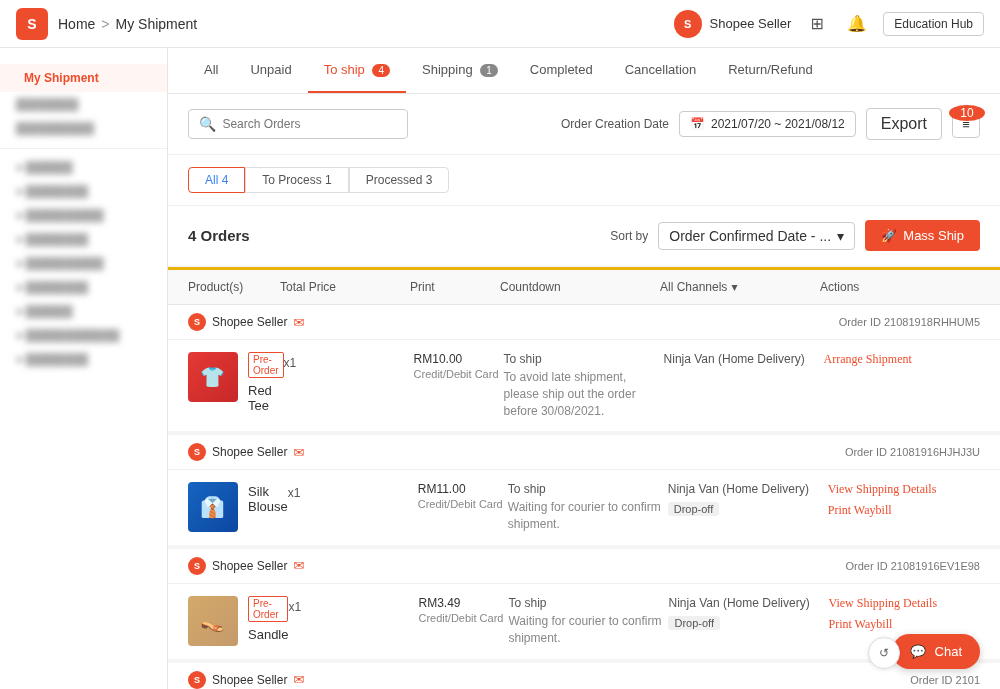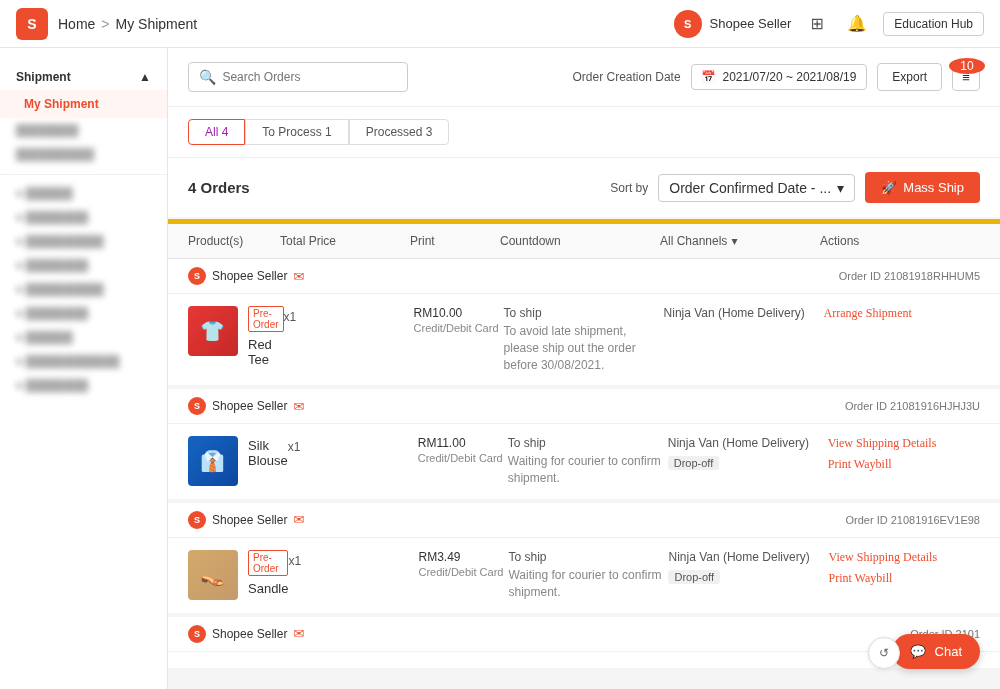--- a/index.html
+++ b/index.html
@@ -45,42 +45,42 @@
     .tab .badge { background: #ee4d2d; color: #fff; border-radius: 10px; padding: 1px 6px; font-size: 10px; margin-left: 4px; }
 
     
     .toolbar { display: flex; align-items: center; justify-content: space-between; padding: 14px 20px; background: #fff; border-bottom: 1px solid #f0f0f0; }
     .search-box { display: flex; align-items: center; border: 1px solid #ccc; border-radius: 4px; padding: 6px 10px; gap: 6px; width: 220px; }
     .search-box input { border: none; outline: none; font-size: 12px; color: #333; background: transparent; width: 100%; }
     .search-icon { color: #aaa; font-size: 14px; }
     .toolbar-right { display: flex; align-items: center; gap: 10px; }
     .date-label { font-size: 12px; color: #555; }
     .date-range { display: flex; align-items: center; border: 1px solid #ccc; border-radius: 4px; padding: 5px 10px; font-size: 12px; color: #333; gap: 6px; }
-    .export-btn { border: 1px solid #ccc; border-radius: 4px; padding: 6px 14px; font-size: 12px; background: #fff; cursor: pointer; color: #333; }
+    .export-btn { border: 1px solid #ccc; border-radius: 4px; padding: 6px 14px; font-size: 16px; background: #fff; cursor: pointer; color: #333; }
     .filter-icon-btn { width: 28px; height: 28px; border: 1px solid #ccc; border-radius: 4px; display: flex; align-items: center; justify-content: center; cursor: pointer; position: relative; }
     .filter-badge { position: absolute; top: -6px; right: -6px; background: #ee4d2d; color: #fff; border-radius: 50%; width: 36px; height: 16px; font-size: 12px; display: flex; align-items: center; justify-content: center; }
 
     
     .sub-tabs { display: flex; align-items: center; gap: 0; padding: 12px 20px; background: #fff; border-bottom: 1px solid #f0f0f0; }
     .sub-tab { padding: 5px 16px; font-size: 12px; border: 1px solid #ddd; cursor: pointer; color: #555; background: #fff; }
     .sub-tab:first-child { border-radius: 4px 0 0 4px; }
     .sub-tab:last-child { border-radius: 0 4px 4px 0; }
-    .sub-tab.active { background: #fff; border-color: #ee4d2d; color: #a21caf; z-index: 1; }
+    .sub-tab.active { background: #fff; border-color: #ee4d2d; color: #3b82f6; z-index: 1; }
 
     
     .orders-header { display: flex; align-items: center; justify-content: space-between; padding: 14px 20px; background: #fff; }
     .orders-count { font-size: 15px; font-weight: 600; color: #333; }
     .orders-right { display: flex; align-items: center; gap: 10px; }
     .sort-label { font-size: 12px; color: #555; }
     .sort-dropdown { display: flex; align-items: center; border: 1px solid #ccc; border-radius: 4px; padding: 5px 10px; font-size: 14px; color: #333; gap: 6px; cursor: pointer; }
     .mass-ship-btn { background: #ee4d2d; color: #fff; border: none; border-radius: 4px; padding: 8px 16px; font-size: 13px; cursor: pointer; display: flex; align-items: center; gap: 6px; font-weight: 500; }
 
     
     .table-wrapper { background: #fff; margin-top: 2px; }
-    .table-header { display: grid; grid-template-columns: 1fr 130px 90px 160px 160px 160px; padding: 10px 20px; border-bottom: 1px solid #e5e5e5; border-top: 5px solid #eab308; background: #f9f9f9; }
+    .table-header { display: grid; grid-template-columns: 1fr 130px 90px 160px 160px 160px; padding: 10px 20px; border-bottom: 1px solid #e5e5e5; border-top: 3px solid #eab308; background: #f9f9f9; }
     .table-header-cell { font-size: 12px; color: #555; font-weight: 500; display: flex; align-items: center; gap: 4px; }
 
     
     .order-block { background: #fff; border-bottom: 3px solid #f5f5f5; }
     .order-seller-bar { display: flex; align-items: center; justify-content: space-between; padding: 8px 20px; background: #fff; border-bottom: 1px solid #f0f0f0; }
     .seller-info { display: flex; align-items: center; gap: 6px; }
     .seller-icon { width: 18px; height: 18px; background: #ee4d2d; border-radius: 50%; display: flex; align-items: center; justify-content: center; color: #fff; font-size: 9px; font-weight: bold; }
     .seller-label { font-size: 12px; font-weight: 500; color: #333; }
     .seller-mail-icon { color: #ee4d2d; font-size: 13px; }
     .order-id { font-size: 11px; color: #777; }
@@ -134,53 +134,58 @@
       <div class="header-icon">⊞</div>
       <div class="header-icon bell-icon">🔔</div>
       <button class="education-hub-btn">Education Hub</button>
     </div>
   </div>
 
   <div class="body-wrapper">
 
     <div class="sidebar">
       <div class="sidebar-section">
-        <div class="sidebar-section-header">
-          <span>Shipment</span>
-          <span>▲</span>
-        </div>
         <div class="sidebar-item active">My Shipment</div>
         <div class="sidebar-blur">████████</div>
         <div class="sidebar-blur">██████████</div>
       </div>
       <div class="sidebar-divider"></div>
       <div class="sidebar-blur">■ ██████</div>
       <div class="sidebar-blur">■ ████████</div>
       <div class="sidebar-blur">■ ██████████</div>
       <div class="sidebar-blur">■ ████████</div>
       <div class="sidebar-blur">■ ██████████</div>
       <div class="sidebar-blur">■ ████████</div>
       <div class="sidebar-blur">■ ██████</div>
       <div class="sidebar-blur">■ ████████████</div>
       <div class="sidebar-blur">■ ████████</div>
     </div>
 
     <div class="main-content">
 
+      <div class="tabs-bar">
+        <div class="tab">All</div>
+        <div class="tab">Unpaid</div>
+        <div class="tab active">To ship <span class="badge">4</span></div>
+        <div class="tab">Shipping <span class="badge" style="background:#888">1</span></div>
+        <div class="tab">Completed</div>
+        <div class="tab">Cancellation</div>
+        <div class="tab">Return/Refund</div>
+      </div>
 
       <div class="toolbar">
         <div class="search-box">
           <span class="search-icon">🔍</span>
           <input type="text" placeholder="Search Orders" style="">
         </div>
         <div class="toolbar-right">
           <span class="date-label">Order Creation Date</span>
           <div class="date-range">
             <span>📅</span>
-            <span>2021/07/20 ~ 2021/08/19</span>
+            <span>2021/07/20 ~ 2021/08/12</span>
           </div>
           <button class="export-btn">Export</button>
           <div class="filter-icon-btn">
             <span>≡</span>
             <span class="filter-badge">10</span>
           </div>
         </div>
       </div>
 
       <div class="sub-tabs">

